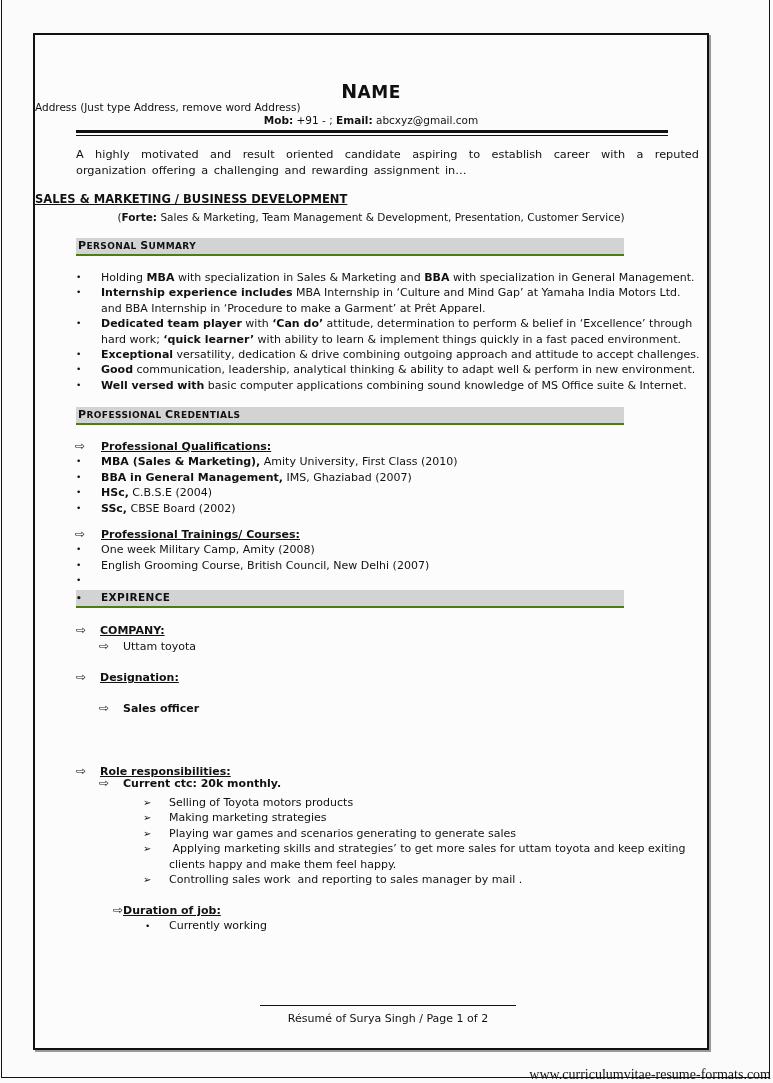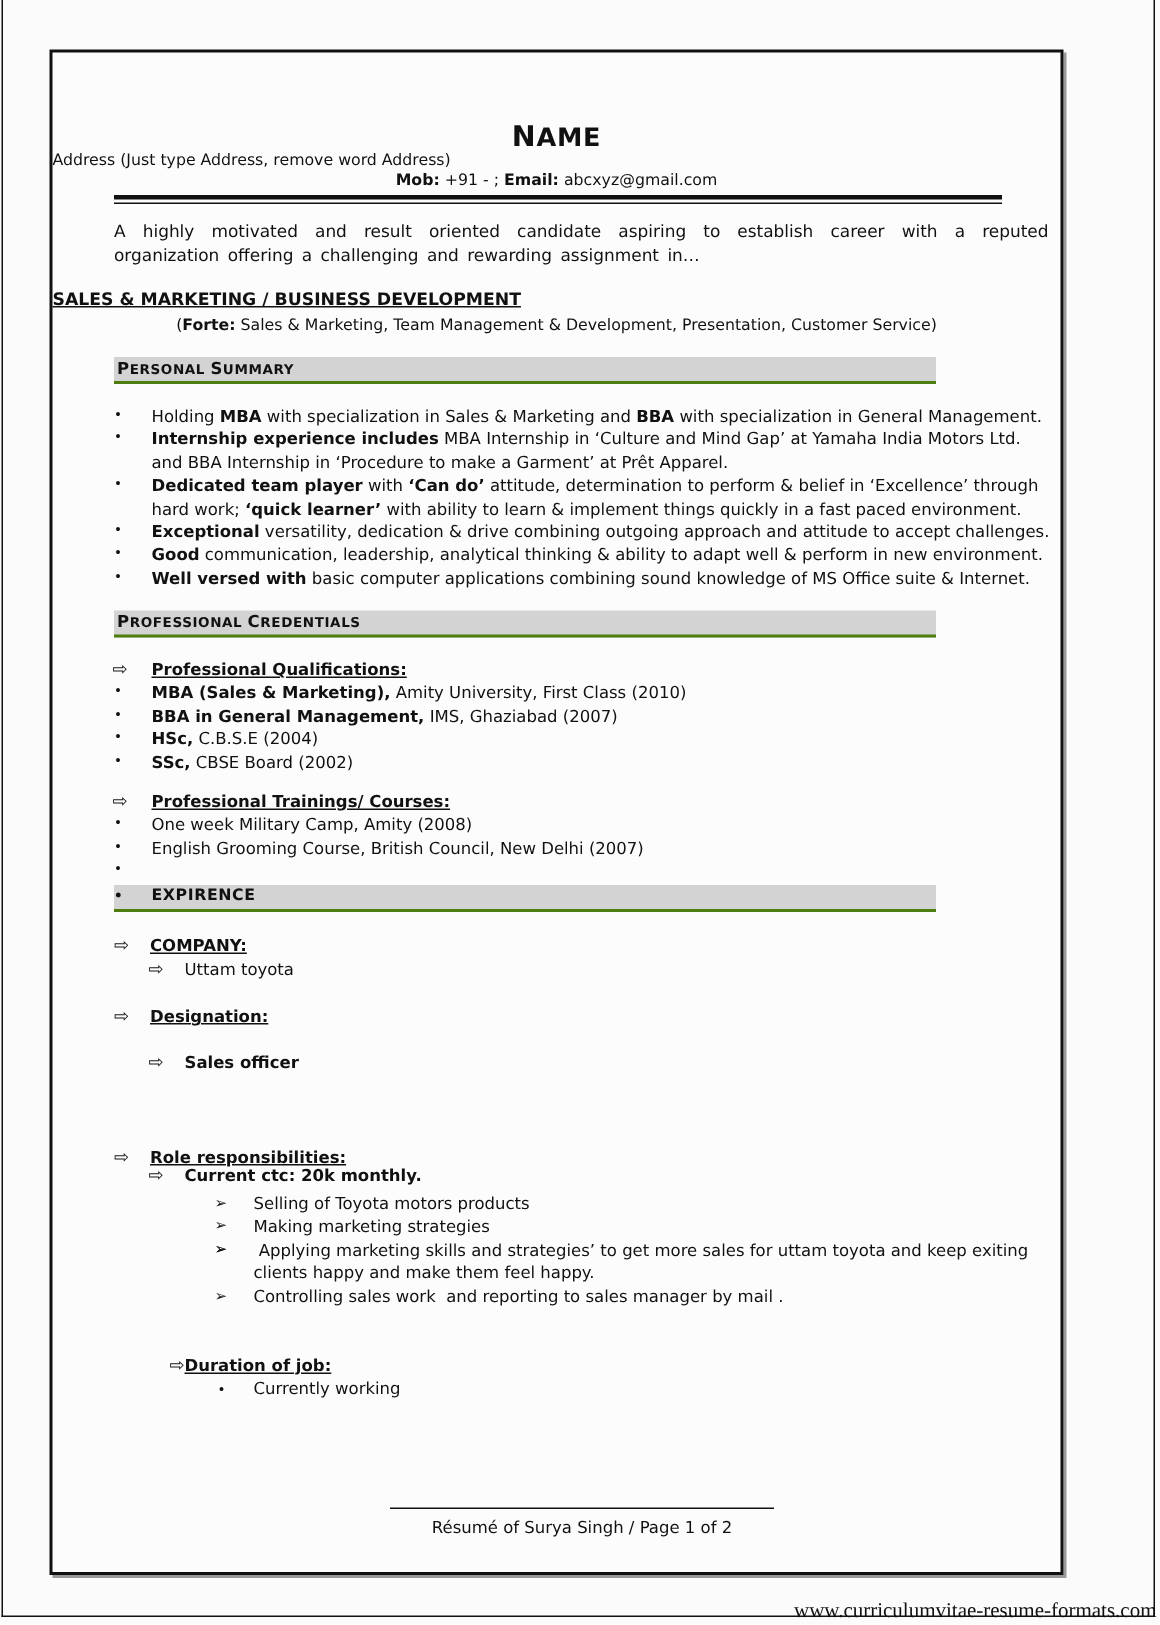--- a/index.html
+++ b/index.html
@@ -110,21 +110,21 @@
 
   <div class="sub" style="left:41px; top:635px;"><span class="arrow">⇨</span><span class="ul">Designation:</span></div>
   <div class="sub" style="left:64px; top:666px;"><span class="arrow">⇨</span><b>Sales officer</b></div>
   <div class="sub" style="left:64px; top:697px;margin-top:44px;"><span class="arrow">⇨</span><b>Current ctc: 20k monthly.</b></div>
 
   <div class="sub" style="left:41px; top:729px;"><span class="arrow">⇨</span><span class="ul">Role responsibilities:</span></div>
 
   <div class="roles" style="top:760px;">
     <div class="r"><span class="chev">➢</span><span>Selling of Toyota motors products</span></div>
     <div class="r"><span class="chev">➢</span><span>Making marketing strategies</span></div>
-    <div class="r"><span class="chev">➢</span></div>
+    <div class="r"><span class="chev">➢</span><span>Playing war games and scenarios generating to generate sales</span></div>
     <div class="r" style="white-space:pre-wrap;"><span class="chev">➢</span><span> Applying marketing skills and strategies’ to get more sales for uttam toyota and keep exiting clients happy and make them feel happy.</span></div>
     <div class="r" style="white-space:pre-wrap;"><span class="chev">➢</span><span>Controlling sales work  and reporting to sales manager by mail .</span></div>
   </div>
 
   <div class="sub" style="left:64px; top:868px;text-align:right;"><span class="arrow">⇨</span><span class="ul">Duration of job:</span></div>
   <div class="sub" style="left:110px; top:884px;"><span style="display:inline-block;width:24px;font-size:9px;">•</span><span>Currently working</span></div>
 
   <div class="abs foot-rule"></div>
   <div class="abs foot">Résumé of Surya Singh / Page 1 of 2</div>
 </div>

